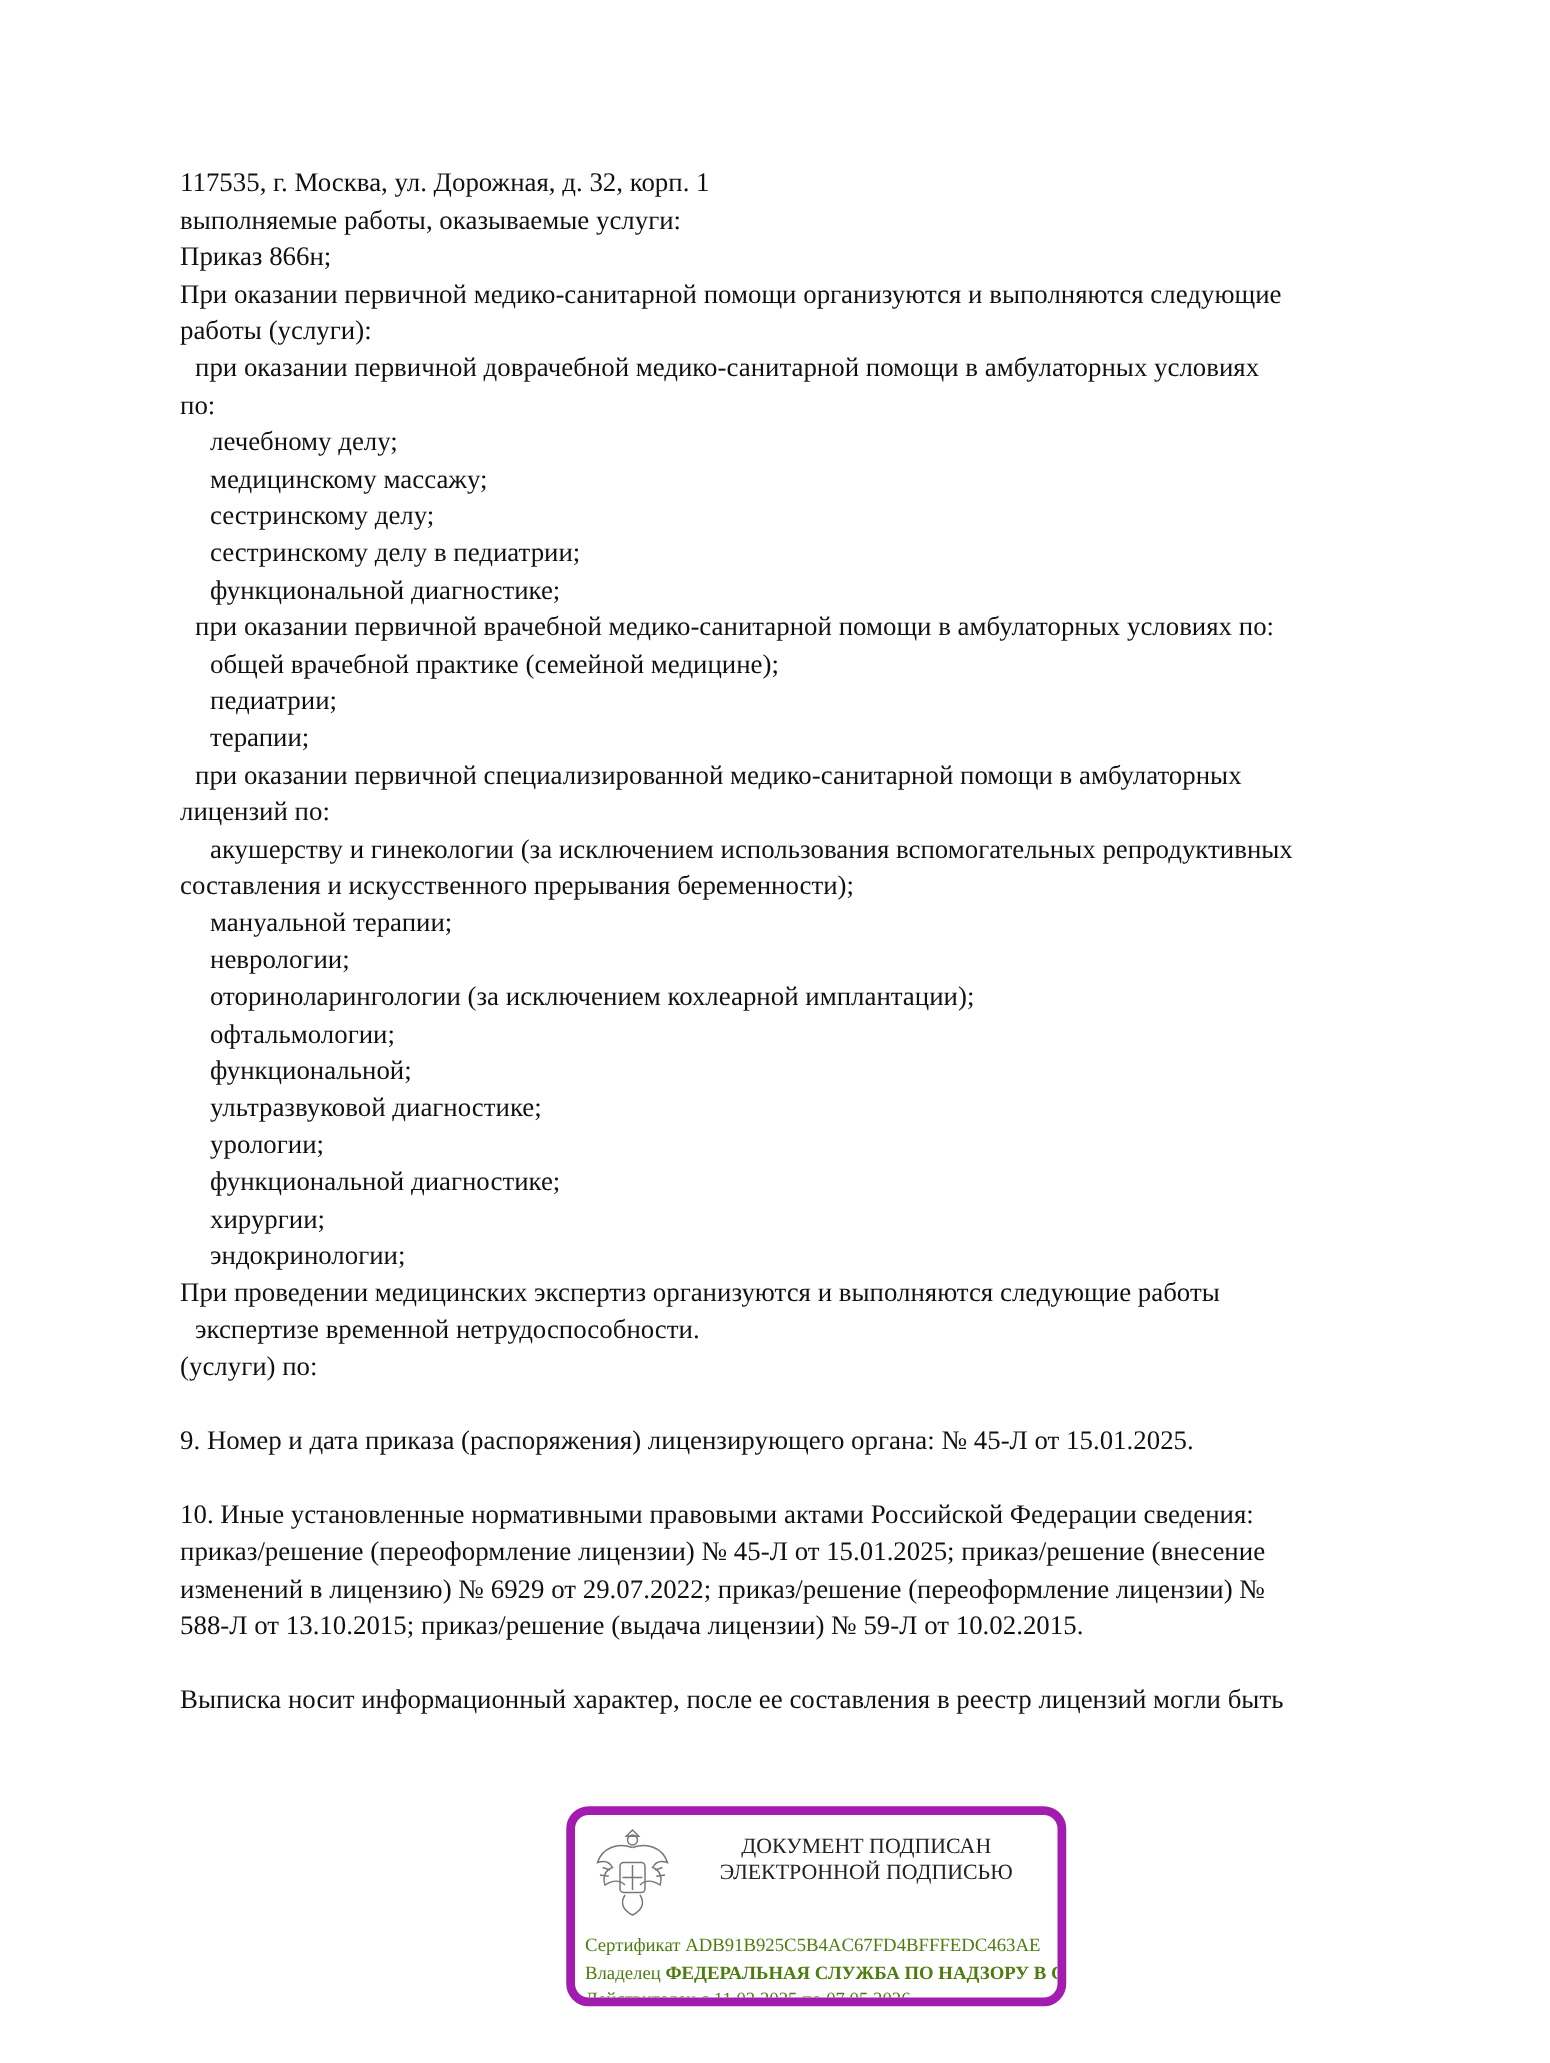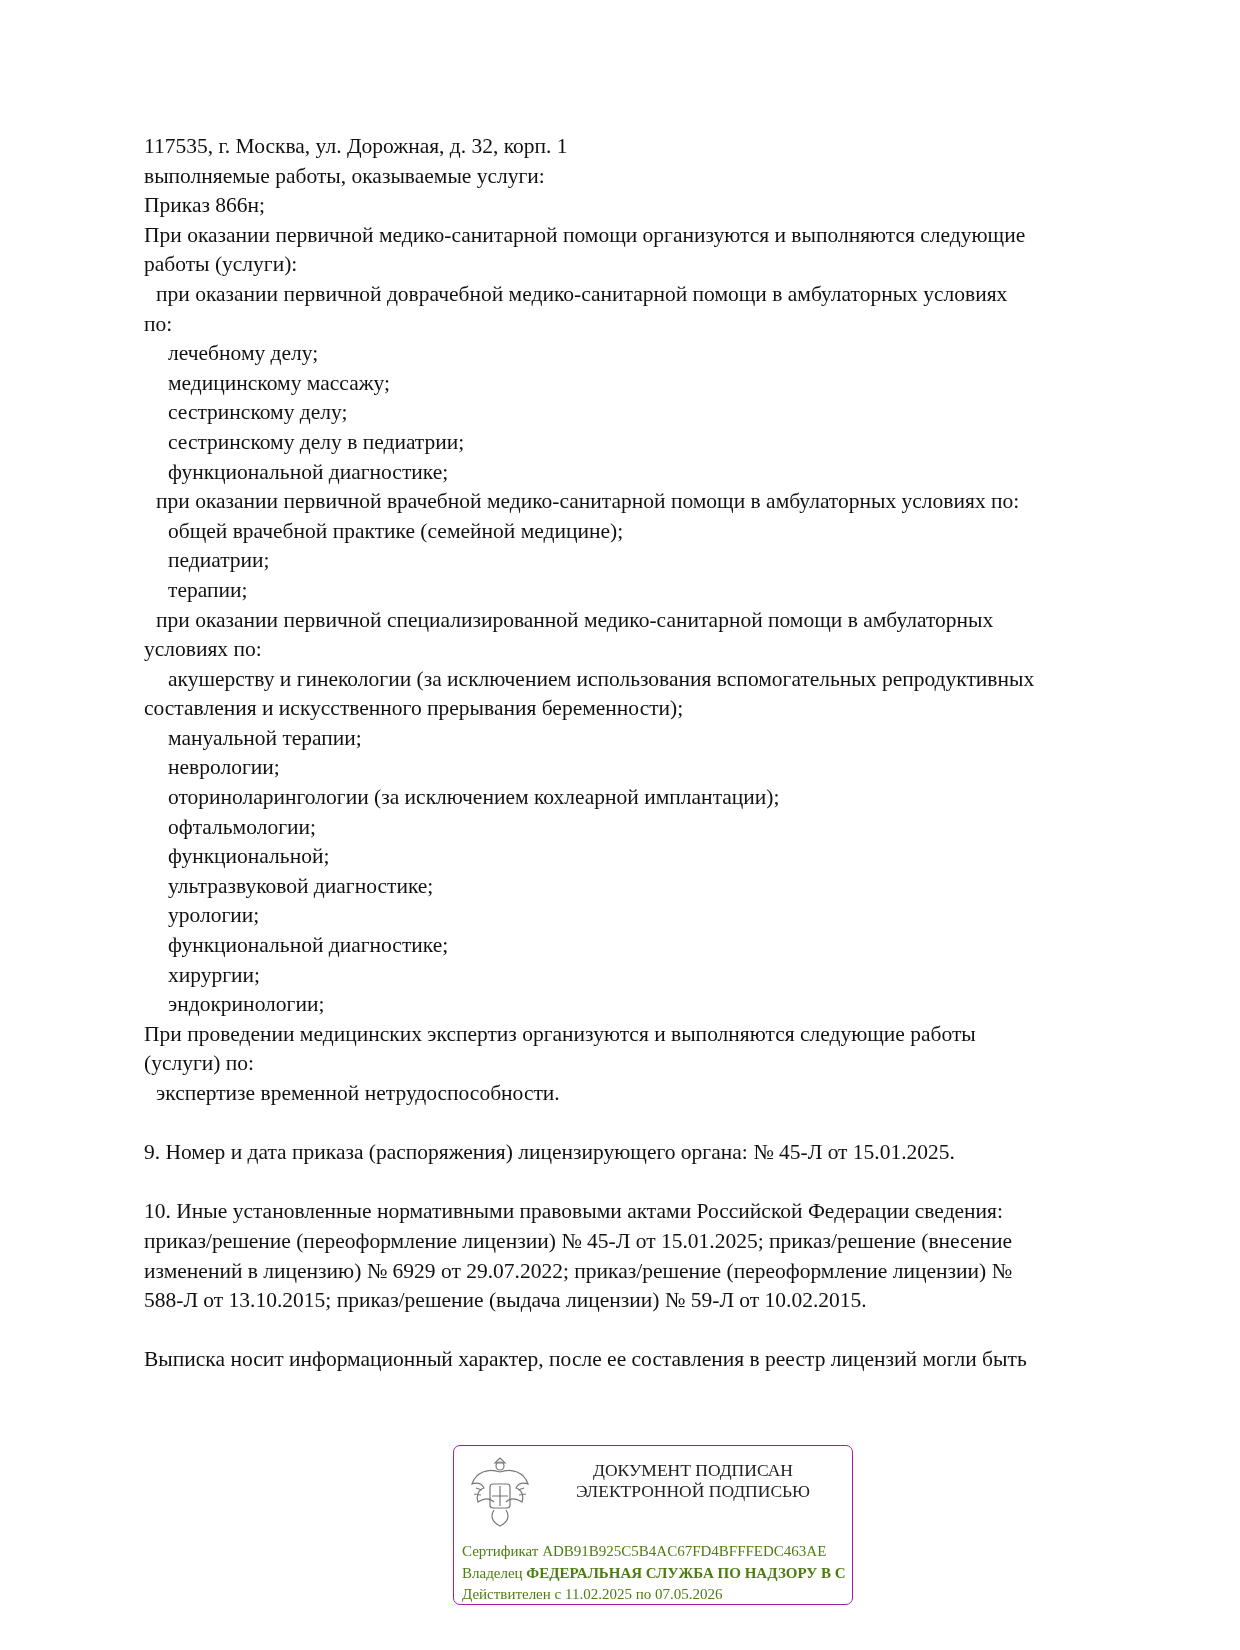--- a/index.html
+++ b/index.html
@@ -5,21 +5,21 @@
   html, body { margin:0; padding:0; background:#fff; }
   body { width:1240px; height:1650px; position:relative; overflow:hidden;
          font-family:"Liberation Serif", "DejaVu Serif", serif; color:#111; }
   .page { position:absolute; left:0; top:0; width:1200px; height:1650px; background:#fff; }
   .body-text { position:absolute; left:144px; top:132px; width:1020px; font-size:21.5px; line-height:29.6px; }
   .line { white-space:nowrap; }
   .i1 { padding-left:12px; }
   .i2 { padding-left:24px; }
   .gap { height:29.6px; }
   .stamp { position:absolute; left:453px; top:1445px; width:400px; height:160px;
-           border:1px solid #a21caf; border-radius:7px; box-sizing:border-box; overflow:hidden; }
+           border:7px solid #a21caf; border-radius:18px; box-sizing:border-box; overflow:hidden; }
   .emblem { position:absolute; left:14px; top:8px; width:64px; height:76px; }
   .stamp-title { position:absolute; left:90px; right:10px; top:14px; text-align:center; font-size:17.5px; line-height:21px; color:#222; }
   .stamp-info { position:absolute; left:8px; top:95px; font-size:15px; line-height:21.5px; white-space:nowrap; color:#4d7c0f; }
   .stamp-info b { font-weight:bold; }
 </style>
 </head>
 <body>
 
 <div class="page">
   <div class="body-text" id="body-text">
@@ -33,36 +33,36 @@
       <div class="line i2">лечебному делу;</div>
       <div class="line i2">медицинскому массажу;</div>
       <div class="line i2">сестринскому делу;</div>
       <div class="line i2">сестринскому делу в педиатрии;</div>
       <div class="line i2">функциональной диагностике;</div>
       <div class="line i1">при оказании первичной врачебной медико-санитарной помощи в амбулаторных условиях по:</div>
       <div class="line i2">общей врачебной практике (семейной медицине);</div>
       <div class="line i2">педиатрии;</div>
       <div class="line i2">терапии;</div>
       <div class="line i1">при оказании первичной специализированной медико-санитарной помощи в амбулаторных</div>
-      <div class="line">условиях по:</div>
+      <div class="line">лицензий по:</div>
       <div class="line i2">акушерству и гинекологии (за исключением использования вспомогательных репродуктивных</div>
       <div class="line">составления и искусственного прерывания беременности);</div>
       <div class="line i2">мануальной терапии;</div>
       <div class="line i2">неврологии;</div>
       <div class="line i2">оториноларингологии (за исключением кохлеарной имплантации);</div>
       <div class="line i2">офтальмологии;</div>
       <div class="line i2">функциональной;</div>
       <div class="line i2">ультразвуковой диагностике;</div>
       <div class="line i2">урологии;</div>
       <div class="line i2">функциональной диагностике;</div>
       <div class="line i2">хирургии;</div>
       <div class="line i2">эндокринологии;</div>
       <div class="line">При проведении медицинских экспертиз организуются и выполняются следующие работы</div>
+      <div class="line i1">экспертизе временной нетрудоспособности.</div>
       <div class="line">(услуги) по:</div>
-      <div class="line i1">экспертизе временной нетрудоспособности.</div>
       <div class="line gap"></div>
       <div class="line">9. Номер и дата приказа (распоряжения) лицензирующего органа: № 45-Л от 15.01.2025.</div>
       <div class="line gap"></div>
       <div class="line">10. Иные установленные нормативными правовыми актами Российской Федерации сведения:</div>
       <div class="line">приказ/решение (переоформление лицензии) № 45-Л от 15.01.2025; приказ/решение (внесение</div>
       <div class="line">изменений в лицензию) № 6929 от 29.07.2022; приказ/решение (переоформление лицензии) №</div>
       <div class="line">588-Л от 13.10.2015; приказ/решение (выдача лицензии) № 59-Л от 10.02.2015.</div>
       <div class="line gap"></div>
       <div class="line">Выписка носит информационный характер, после ее составления в реестр лицензий могли быть</div>
     </div>

